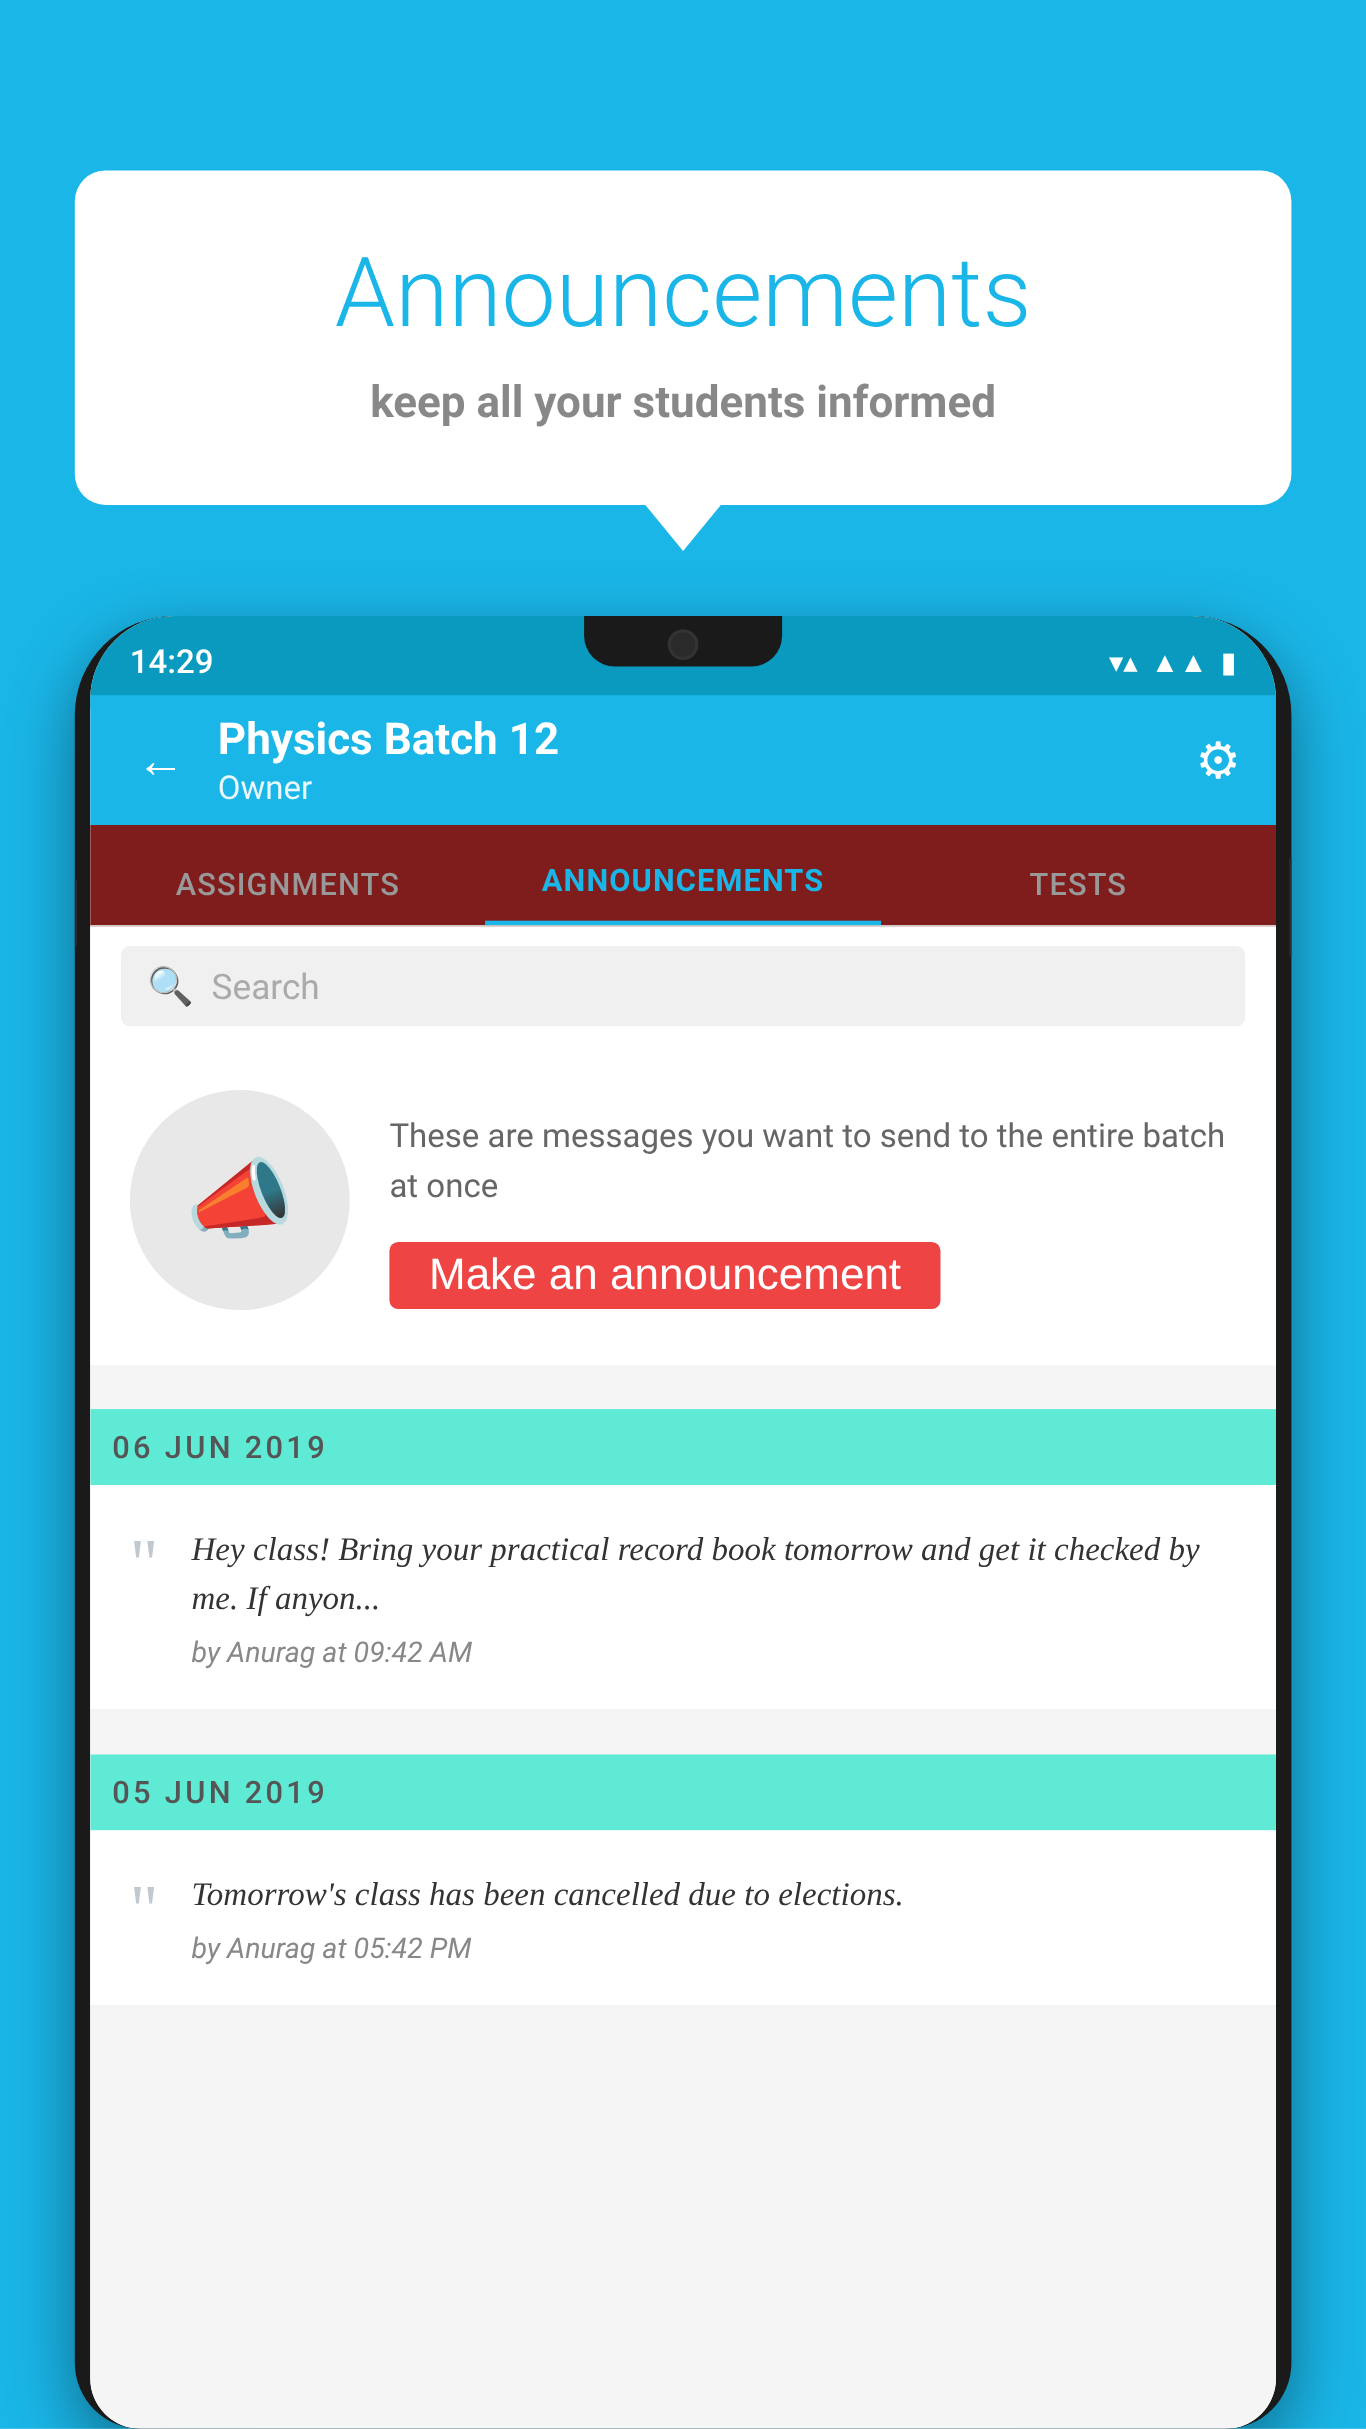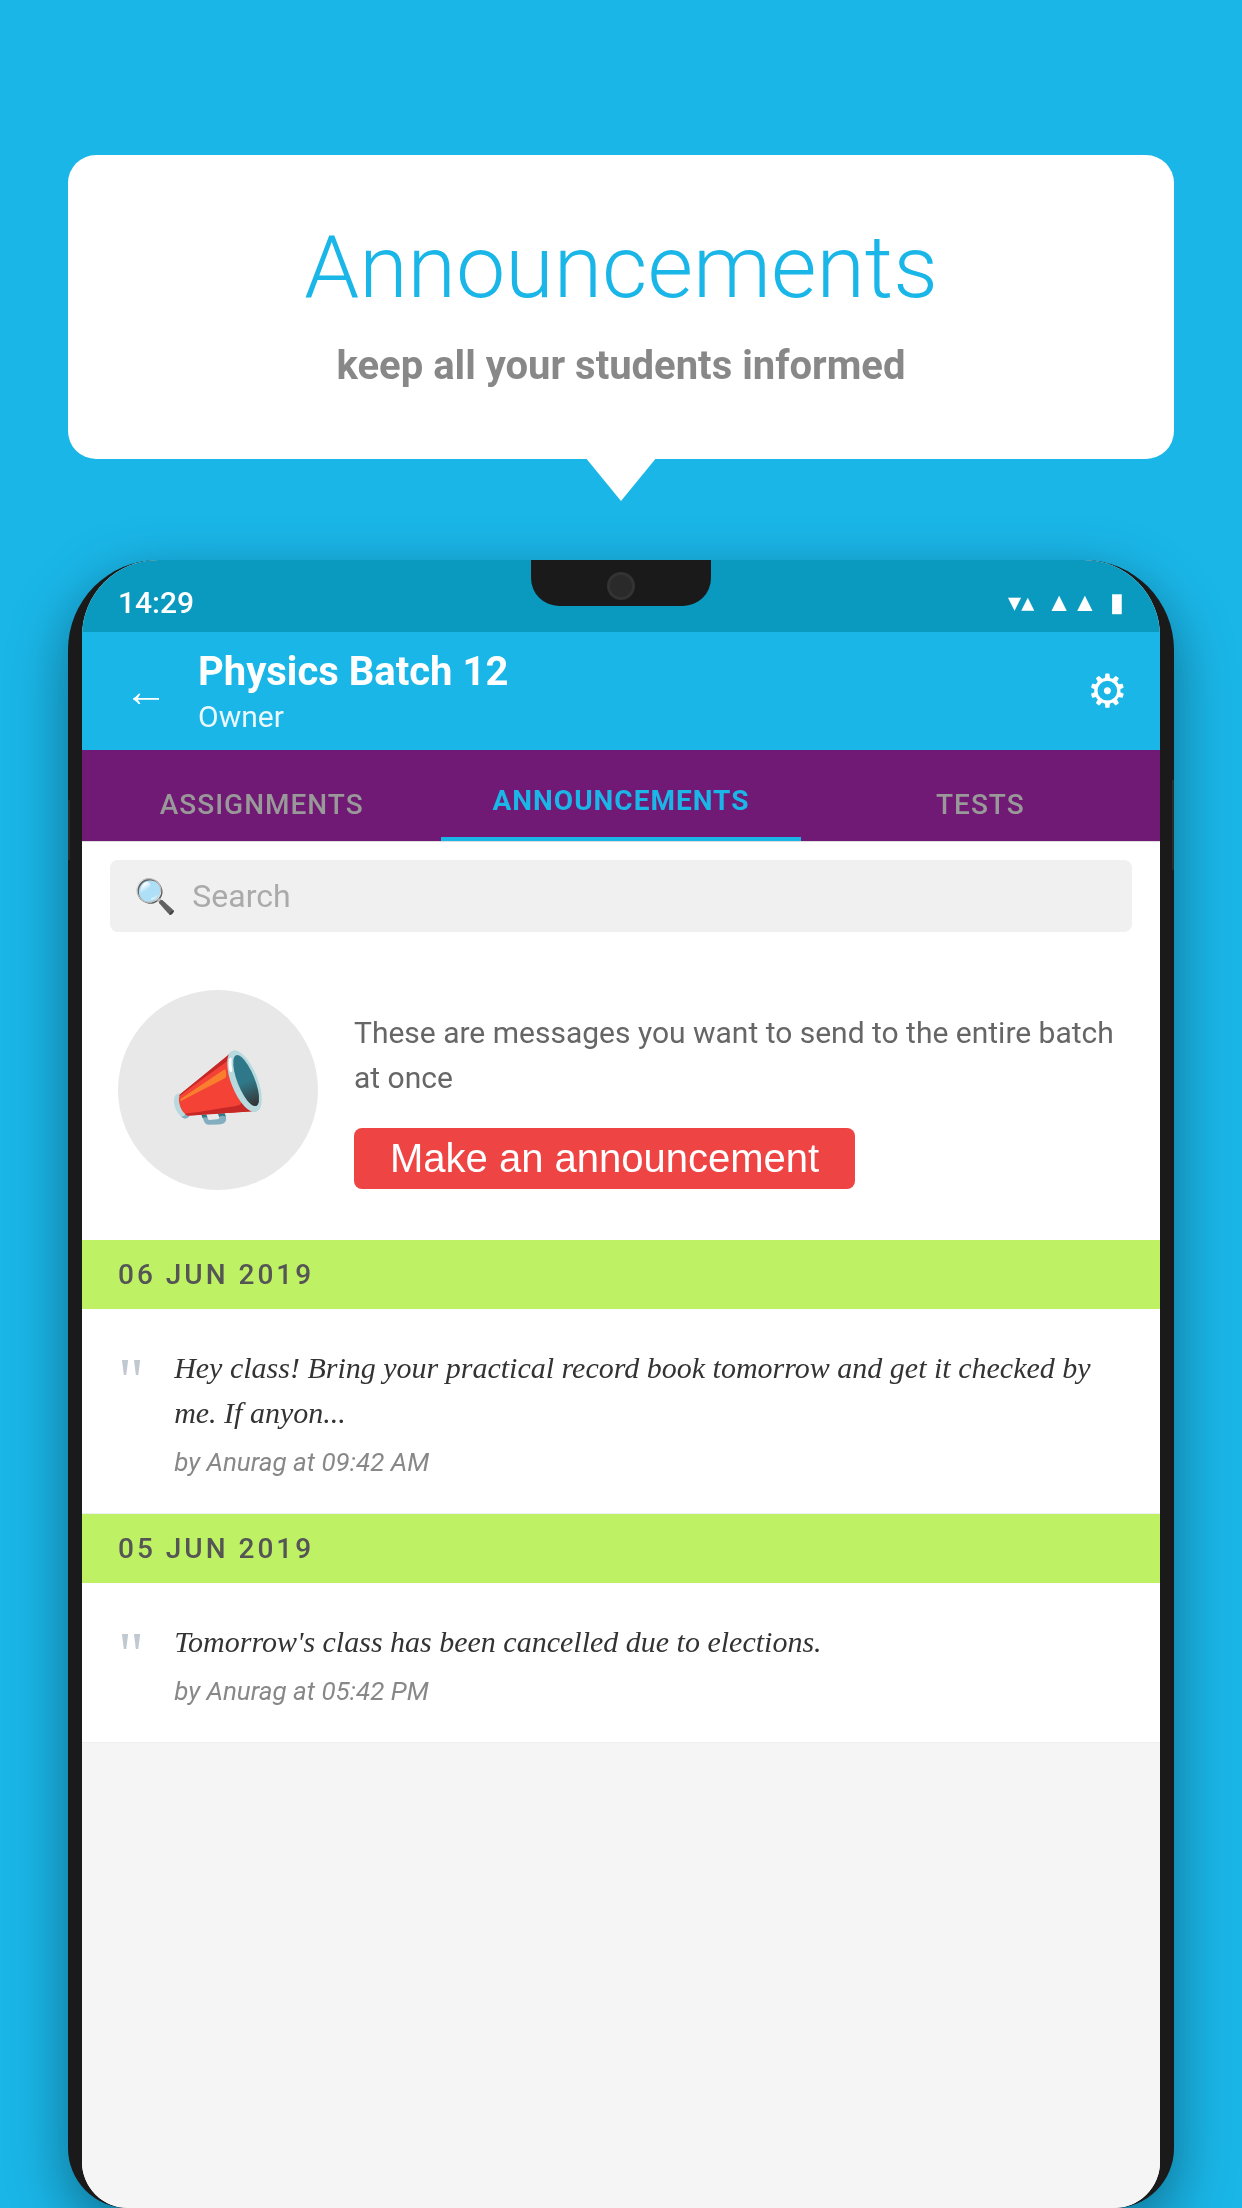--- a/index.html
+++ b/index.html
@@ -174,21 +174,21 @@
       cursor: pointer;
     }
 
     
     .tab-bar {
       position: absolute;
       top: 190px;
       left: 0;
       right: 0;
       height: 92px;
-      background: #701a75;
+      background: #7f1d1d;
       display: flex;
       align-items: flex-end;
       border-bottom: 1px solid #ddd;
       z-index: 5;
     }
 
     .tab-item {
       flex: 1;
       text-align: center;
       padding-bottom: 20px;
@@ -287,26 +287,27 @@
       border-radius: 8px;
       padding: 8px 36px;
       font-size: 40px;
       font-weight: 500;
       cursor: pointer;
       display: inline-block;
     }
 
     
     .date-header {
-      background: #bef264;
-      padding: 18px 36px;
+      background: #5eead4;
+      padding: 18px 20px;
       font-size: 28px;
       color: #555;
       letter-spacing: 3px;
       font-weight: 500;
+      margin-top: 40px;
     }
 
     
     .announcement-item {
       background: white;
       padding: 36px;
       display: flex;
       align-items: flex-start;
       gap: 30px;
       border-bottom: 1px solid #eee;

